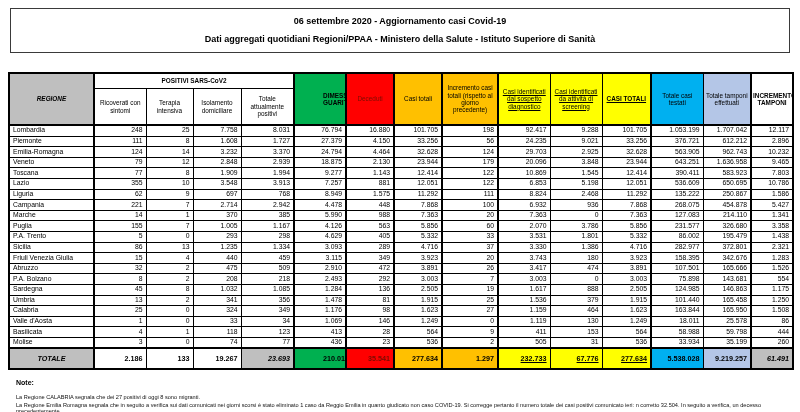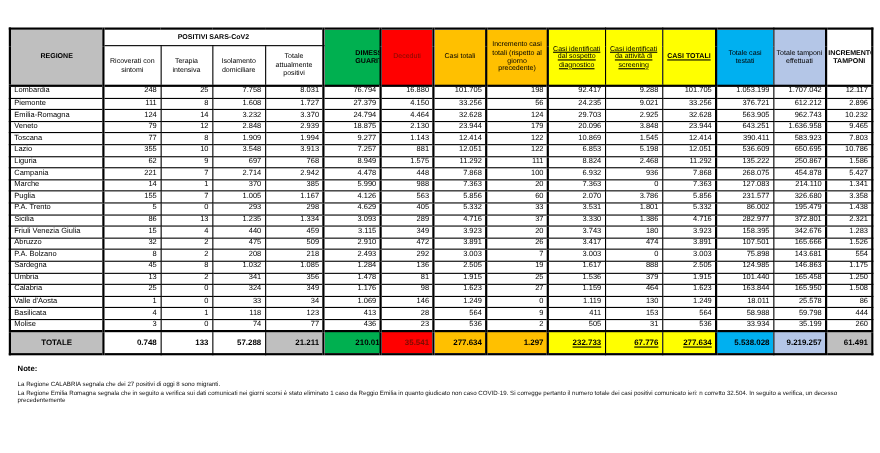--- a/index.html
+++ b/index.html
@@ -20,38 +20,42 @@
   thead{border-bottom:2px solid #000;}
 
   td{font-size:6.8px;height:9.6px;line-height:1;padding:0 3px;text-align:right;}
   td.region{text-align:left;font-size:6.8px;}
   tr.total-row td{font-weight:700;height:19px;font-size:7.2px;}
   tr.total-row{border-top:2px solid #000;}
   tr.total-row td.region{text-align:center;}
 
   .thick-l{border-left-width:2px;}
 
-  .bg-gray{background:var(--c-gray);}
+  .bg-gray{background:var(--c-gray);font-style:italic;}
   .bg-green{background:var(--c-green);padding-left:28px;}
   .bg-red{background:var(--c-red);color:var(--c-redtext);}
   .bg-orange{background:var(--c-orange);}
   .bg-yellow{background:var(--c-yellow);text-decoration:underline;}
   .bg-cyan{background:var(--c-cyan);}
   .bg-peri{background:var(--c-peri);margin-top:11px;}
 
   .notes{margin-top:9px;padding-left:8px;}
   .notes-heading{font-size:7px;font-weight:700;}
   .notes-lines{margin-top:8px;}
   .note-line{font-size:5.6px;line-height:1.1;margin-top:1.5px;color:#111;}
 </style>
 </head>
 <body>
 
 <div class="page">
 
+  <div class="title-box">
+    <div class="title-line1">06 settembre 2020 - Aggiornamento casi Covid-19</div>
+    <div class="title-line2">Dati aggregati quotidiani Regioni/PPAA - Ministero della Salute - Istituto Superiore di Sanità</div>
+  </div>
 
   <table>
     <colgroup>
       <col style="width:85px">
         <col style="width:52px">
         <col style="width:47px">
         <col style="width:48px">
       <col style="width:53px">
         <col style="width:52px">
         <col style="width:48px">
@@ -439,24 +443,24 @@
           <td class="thick-l">2</td>
           <td class="thick-l">505</td>
           <td>31</td>
           <td>536</td>
           <td class="thick-l">33.934</td>
           <td>35.199</td>
           <td class="thick-l">260</td>
         </tr>
         <tr class="total-row">
           <td class="region bg-gray">TOTALE</td>
-          <td class="thick-l">0.748</td>
+          <td class="thick-l">2.186</td>
           <td>133</td>
-          <td>57.288</td>
-          <td class="bg-gray">21.211</td>
+          <td>19.267</td>
+          <td class="bg-gray">23.693</td>
           <td class="thick-l bg-green">210.015</td>
           <td class="thick-l bg-red">35.541</td>
           <td class="thick-l bg-orange">277.634</td>
           <td class="thick-l bg-orange">1.297</td>
           <td class="thick-l bg-yellow">232.733</td>
           <td class="bg-yellow">67.776</td>
           <td class="bg-yellow">277.634</td>
           <td class="thick-l bg-cyan">5.538.028</td>
           <td class="bg-peri">9.219.257</td>
           <td class="thick-l bg-gray">61.491</td>

